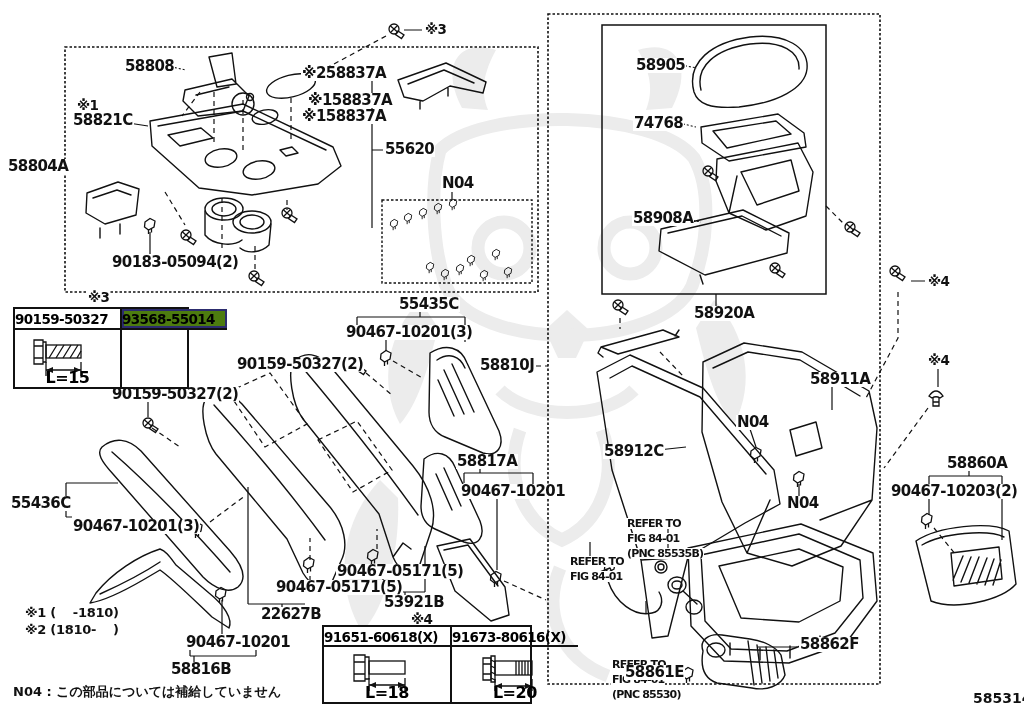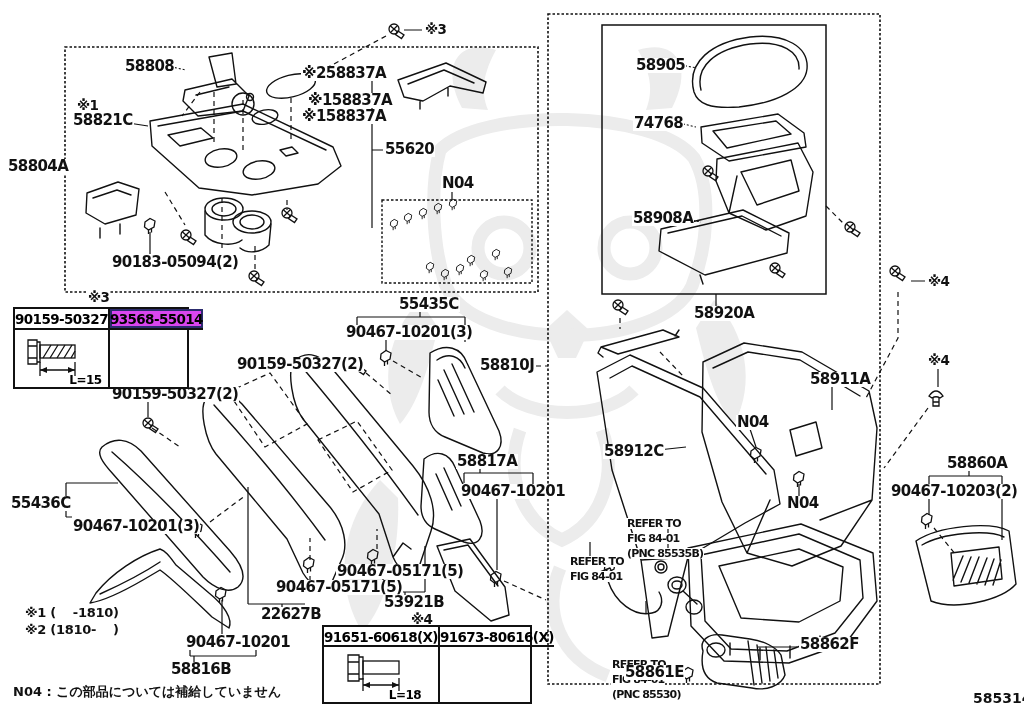--- a/index.html
+++ b/index.html
@@ -9,28 +9,28 @@
   .lbl{position:absolute;z-index:3;font-weight:700;font-size:15px;letter-spacing:-0.6px;
        color:#111;background:#fff;line-height:1.02;white-space:pre;padding:0 1px;}
   .sm{font-size:13.5px;}
   .refer{font-size:11px;letter-spacing:-0.8px;margin-top:44px;}
   .rev{font-size:13px;letter-spacing:-0.3px;}
   .jp{font-size:13px;letter-spacing:0;text-align:right;}
   .fig{font-size:14px;letter-spacing:0;}
   .ftable{position:absolute;z-index:3;background:#fff;border:2px solid #111;
           display:grid;grid-template-columns:1fr 1fr;}
   .ft-h{border-bottom:2px solid #111;text-align:right;font-weight:700;font-size:13.5px;
-        letter-spacing:-0.6px;padding:2px 0 1px 0;white-space:nowrap;}
+        letter-spacing:-0.6px;padding:2px 12px 1px 0;white-space:nowrap;}
   .ft-h.c1{border-right:2px solid #111;}
-  .ft-h.hl{background:#d946ef;box-shadow:inset 0 0 0 2px #2c2c6e;}
+  .ft-h.hl{background:#4d7c0f;box-shadow:inset 0 0 0 2px #2c2c6e;}
   .ft-b{position:relative;height:100%;}
   .ft-b.c1{border-right:2px solid #111;}
   .ft-b svg{position:absolute;left:50%;top:2px;transform:translateX(-50%);}
   .ft-len{position:absolute;bottom:0;left:0;width:100%;text-align:center;
-          font-weight:700;font-size:12px;letter-spacing:-0.5px;padding-left:24px;}
+          font-weight:700;font-size:16px;letter-spacing:-0.5px;}
 </style>
 </head>
 <body>
 
 <div id="stage">
 
 <svg id="art" width="1024" height="707" viewBox="0 0 1024 707">
   <defs>
     <g id="sc" stroke="#111" stroke-width="1.3" fill="none">
       <circle cx="6" cy="5" r="5"></circle>
@@ -328,15 +328,28 @@
     <svg width="80" height="44" viewBox="0 0 80 44">
       <g fill="none" stroke="#111" stroke-width="1.3">
         <path d="M7,6 h11 v26 h-11 z M7,13 h11 M7,25 h11 M18,8 h4 v22 h-4 z"></path>
         <rect x="22" y="12" width="36" height="13"></rect>
         <path d="M22,29 v13 M58,29 v13 M22,36 h36"></path>
       </g>
       <path d="M22,36 l7,-3 v6 z M58,36 l-7,-3 v6 z" fill="#111"></path>
     </svg>
     <div class="ft-len">L=18</div>
   </div>
+  <div class="ft-b">
+    <svg width="80" height="44" viewBox="0 0 80 44">
+      <g fill="none" stroke="#111" stroke-width="1.3">
+        <path d="M8,9 h8 v22 h-8 z M8,15 h8 M8,25 h8"></path>
+        <path d="M16,7 h4 v26 h-4 z M16,11 l4,2 M16,17 l4,2 M16,23 l4,2 M16,29 l4,2"></path>
+        <rect x="20" y="12" width="37" height="14"></rect>
+        <path d="M41,12v14M44,12v14M47,12v14M50,12v14M53,12v14M56,12v14"></path>
+        <path d="M20,30 v12 M57,30 v12 M20,37 h37"></path>
+      </g>
+      <path d="M20,37 l7,-3 v6 z M57,37 l-7,-3 v6 z" fill="#111"></path>
+    </svg>
+    <div class="ft-len">L=20</div>
+  </div>
 </div>
 
 </div>
 
 </body></html>

